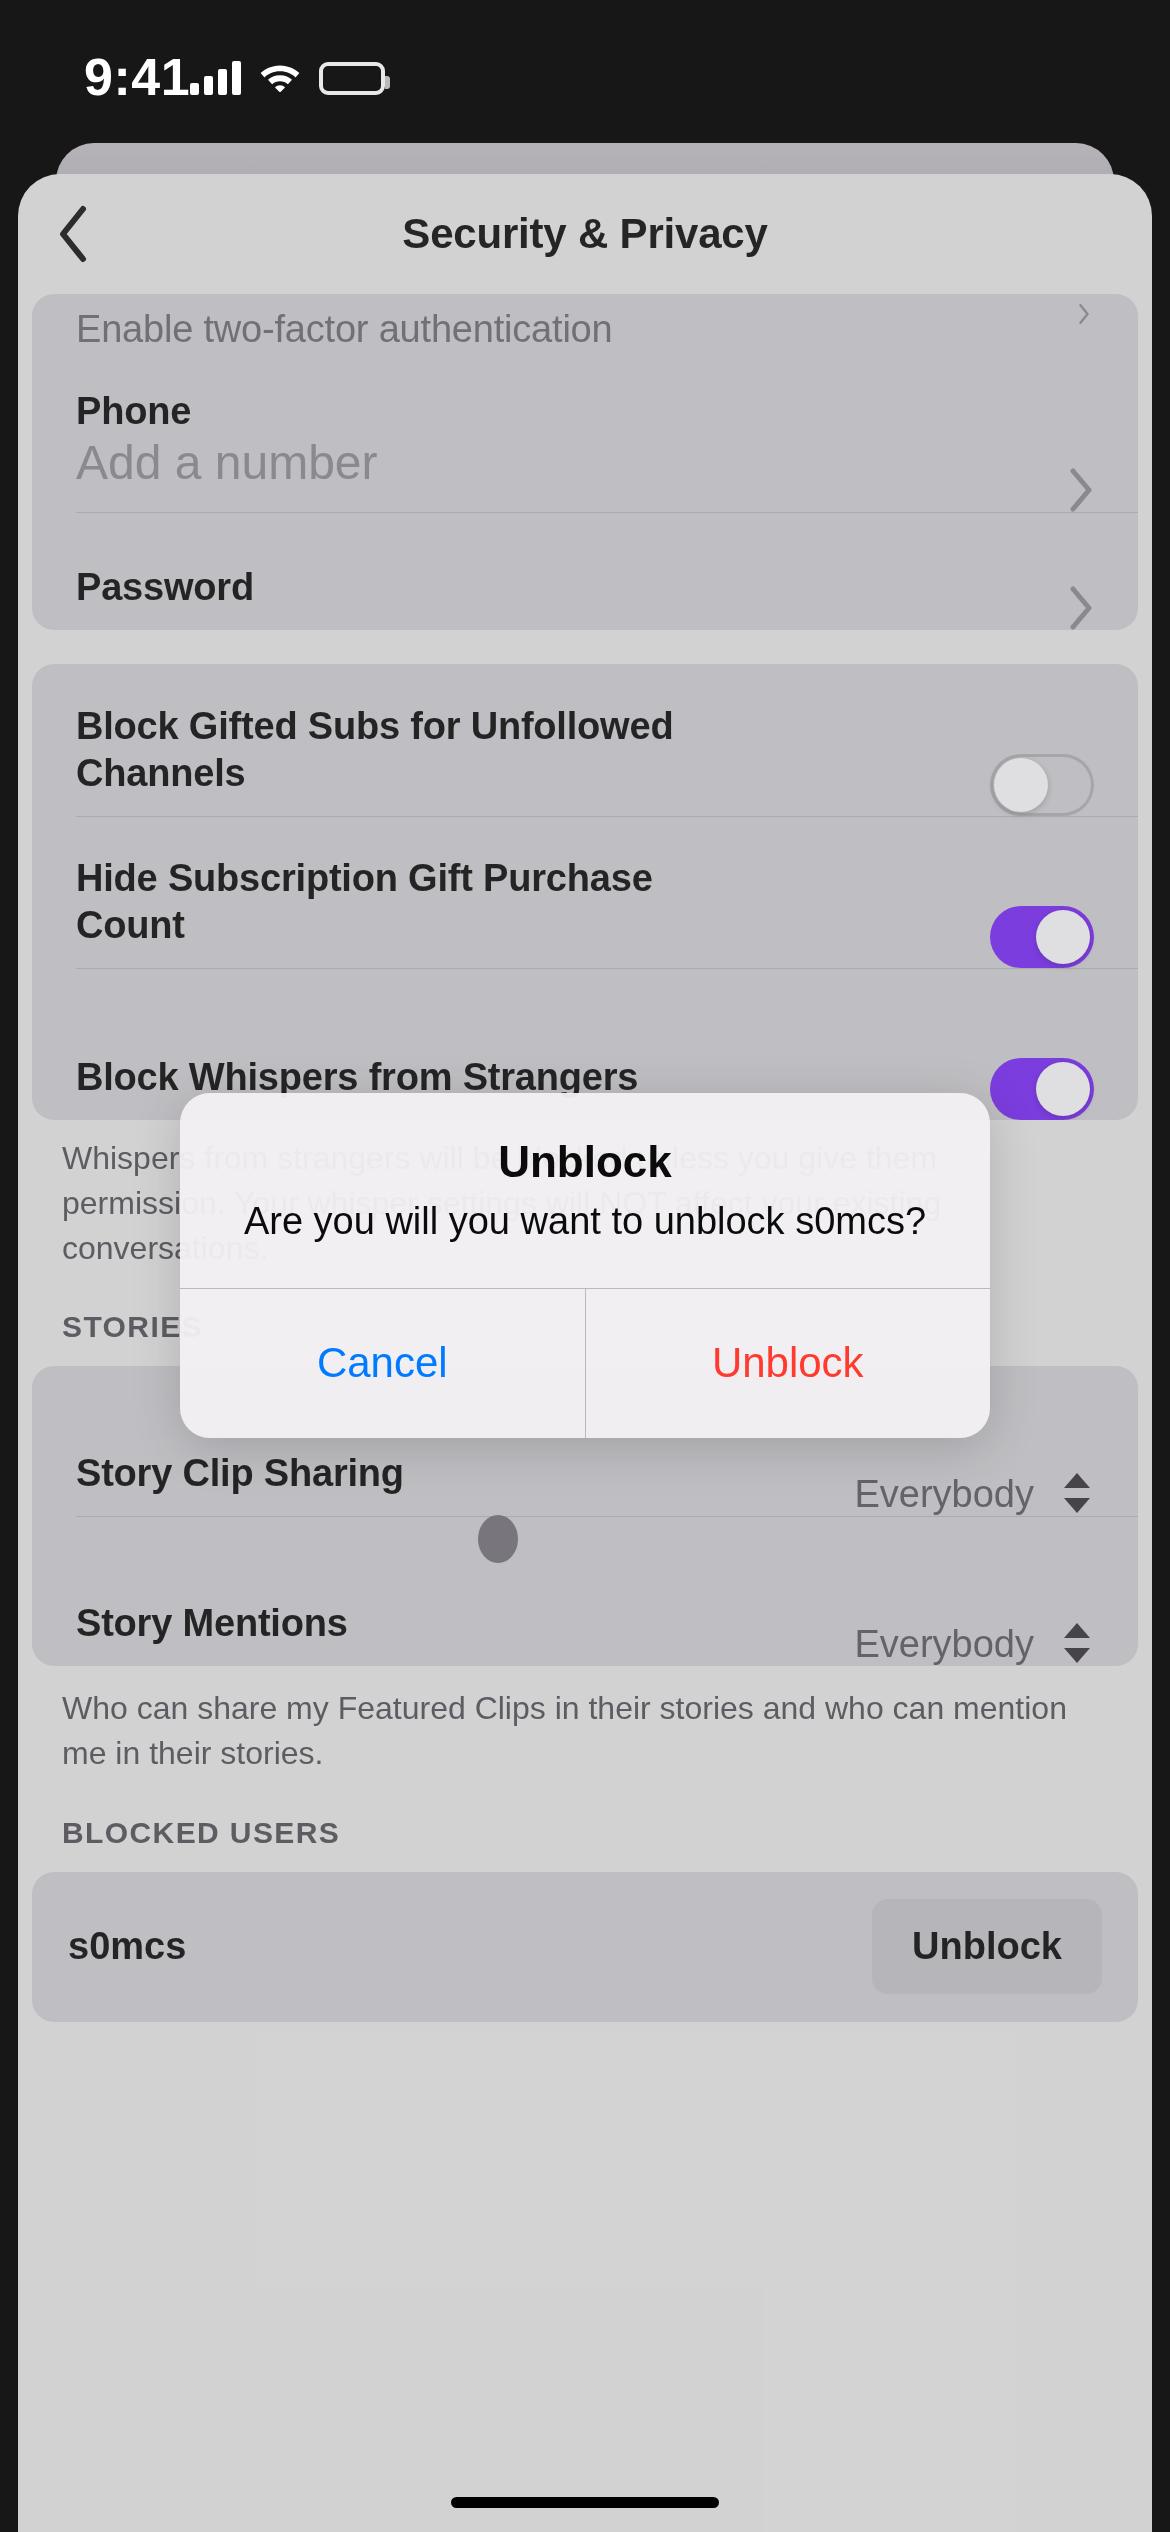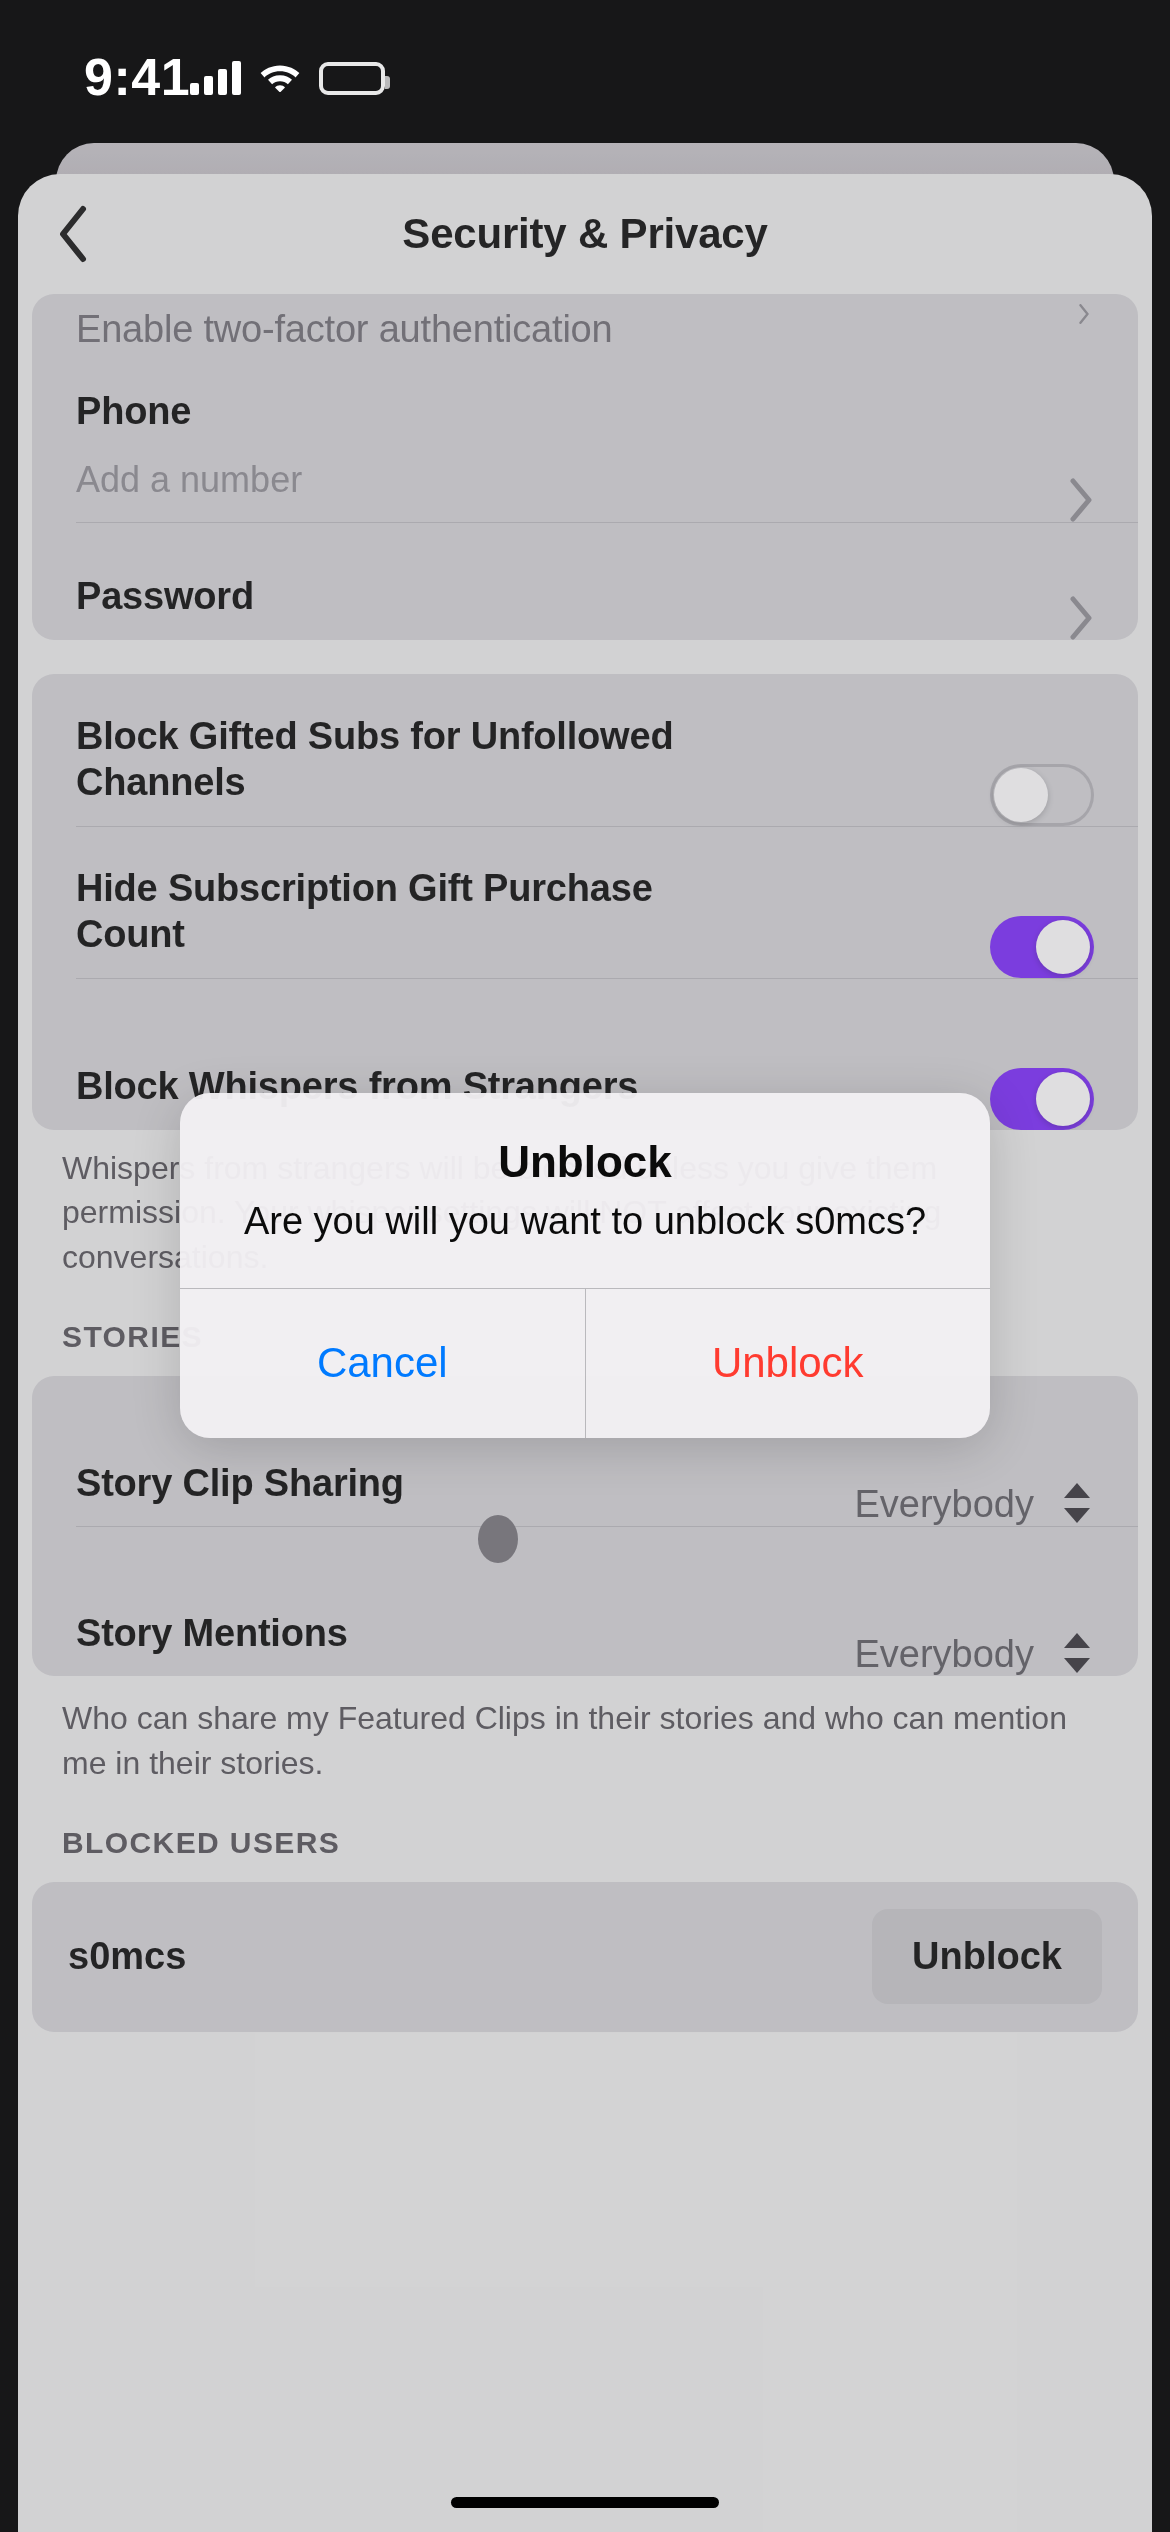--- a/index.html
+++ b/index.html
@@ -144,24 +144,24 @@
     font-weight: 700;
     color: #111;
     line-height: 1.22;
     letter-spacing: -0.2px;
   }
   .row-title.muted {
     font-weight: 400;
     color: #6f6d74;
   }
   .row-sub {
-    font-size: 36px;
+    font-size: 48px;
     font-weight: 400;
     color: #8d8b92;
-    margin-top: 24px;
+    margin-top: 0;
     line-height: 1.2;
   }
   .row-value {
     font-size: 38px;
     color: #5f5d63;
     margin-right: 26px;
   }
 
   .chev {
     color: #8d8b92;

